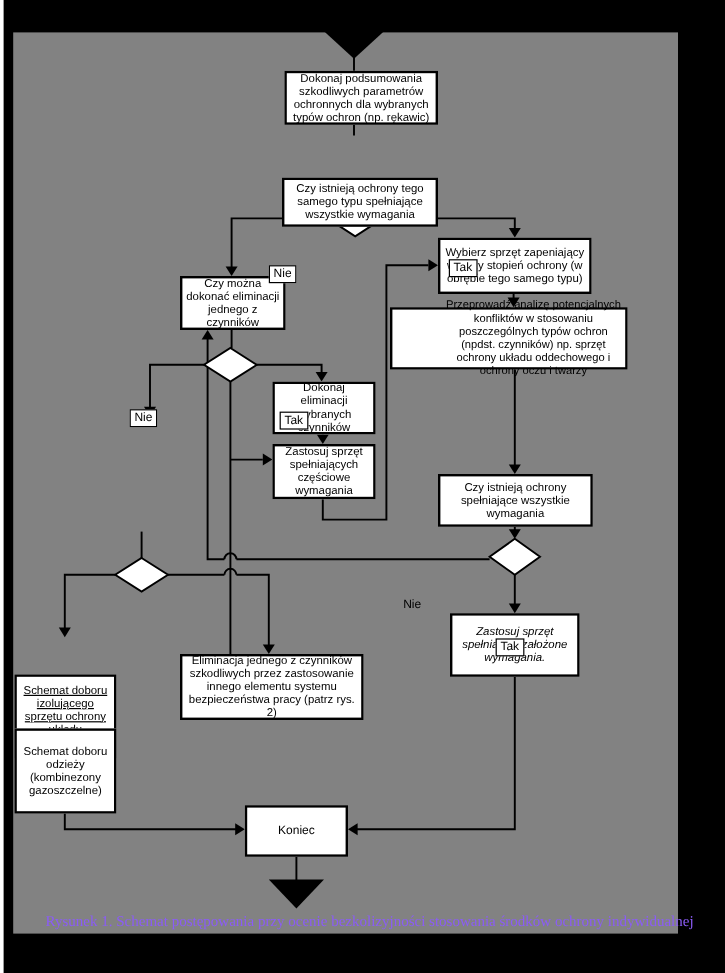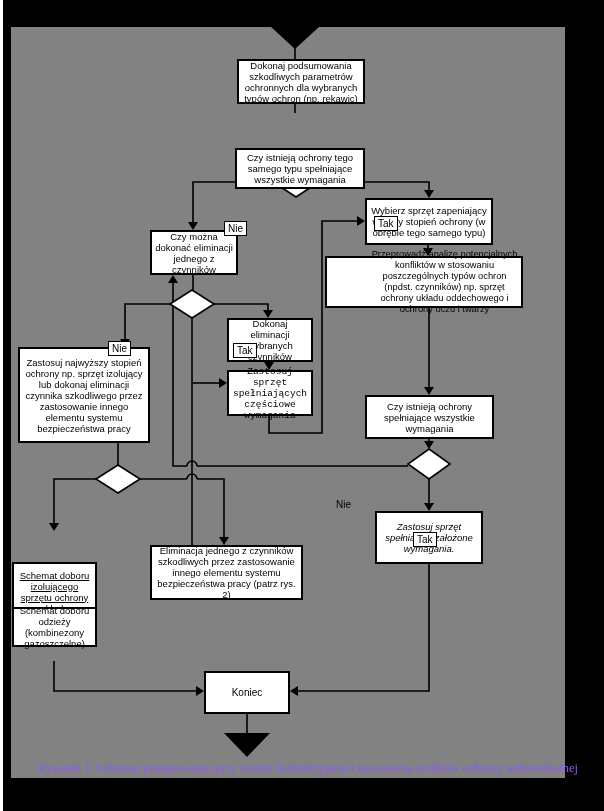--- a/index.html
+++ b/index.html
@@ -84,26 +84,25 @@
       <polygon points="118,465 140,479 118,493 96,479"></polygon>
     </g>
   </svg>
 
   <div class="node" style="left:237px;top:59px;width:128px;height:45px;">Dokonaj podsumowania szkodliwych parametrów ochronnych dla wybranych typów ochron (np. rękawic)</div>
   <div class="node" style="left:235px;top:112px;width:130px;height:41px;margin-top:36px;">Czy istnieją ochrony tego samego typu spełniające wszystkie wymagania</div>
   <div class="node" style="left:150px;top:230px;width:88px;height:45px;">Czy można dokonać eliminacji jednego z czynników</div>
   <div class="node" style="left:365px;top:198px;width:128px;height:47px;">Wybierz sprzęt zapeniający wyższy stopień ochrony  (w obrębie tego samego typu)</div>
   <div class="node small" style="left:325px;top:256px;width:198px;height:52px;">Przeprowadź analizę potencjalnych konfliktów w stosowaniu poszczególnych  typów ochron (npdst. czynników) np. sprzęt ochrony układu oddechowego i ochrony oczu i twarzy</div>
   <div class="node" style="left:227px;top:318px;width:86px;height:44px;">Dokonaj eliminacji wybranych czynników</div>
-  <div class="node" style="left:227px;top:370px;width:86px;height:46px;font-family:Liberation Mono, monospace;">Zastosuj sprzęt spełniających częściowe wymagania</div>
-  <div class="node" style="left:18px;top:347px;width:132px;height:96px;">Zastosuj najwyższy stopień ochrony np. sprzęt izolujący lub dokonaj eliminacji czynnika szkodliwego przez zastosowanie innego elementu systemu bezpieczeństwa pracy</div>
+  <div class="node" style="left:227px;top:370px;width:86px;height:46px;">Zastosuj sprzęt spełniających częściowe wymagania</div>
   <div class="node" style="left:365px;top:395px;width:129px;height:44px;">Czy istnieją ochrony spełniające wszystkie wymagania</div>
   <div class="node" style="left:375px;top:511px;width:108px;height:53px;font-style:italic;">Zastosuj sprzęt spełniający  założone wymagania.</div>
   <div class="node" style="left:12px;top:562px;width:85px;height:70px;text-decoration:underline;">Schemat doboru izolującego sprzętu ochrony układu oddechowego</div>
-  <div class="node" style="left:12px;top:607px;width:85px;height:40px;">Schemat doboru odzieży (kombinezony gazoszczelne)</div>
+  <div class="node" style="left:12px;top:607px;width:85px;height:71px;">Schemat doboru odzieży (kombinezony gazoszczelne)</div>
   <div class="node" style="left:150px;top:545px;width:153px;height:55px;text-align:center;">Eliminacja jednego z czynników szkodliwych przez zastosowanie innego elementu systemu bezpieczeństwa pracy (patrz rys. 2)</div>
   <div class="node" style="left:204px;top:671px;width:86px;height:43px;font-size:10px;">Koniec</div>
 
   <div class="lbl boxed" style="left:224px;top:173px;">Nie</div>
   <div class="lbl boxed" style="left:374px;top:168px;">Tak</div>
   <div class="lbl boxed" style="left:108px;top:293px;">Nie</div>
   <div class="lbl boxed" style="left:233px;top:295px;">Tak</div>
   <div class="lbl" style="left:336px;top:450px;">Nie</div>
   <div class="lbl boxed" style="left:413px;top:484px;">Tak</div>
 

